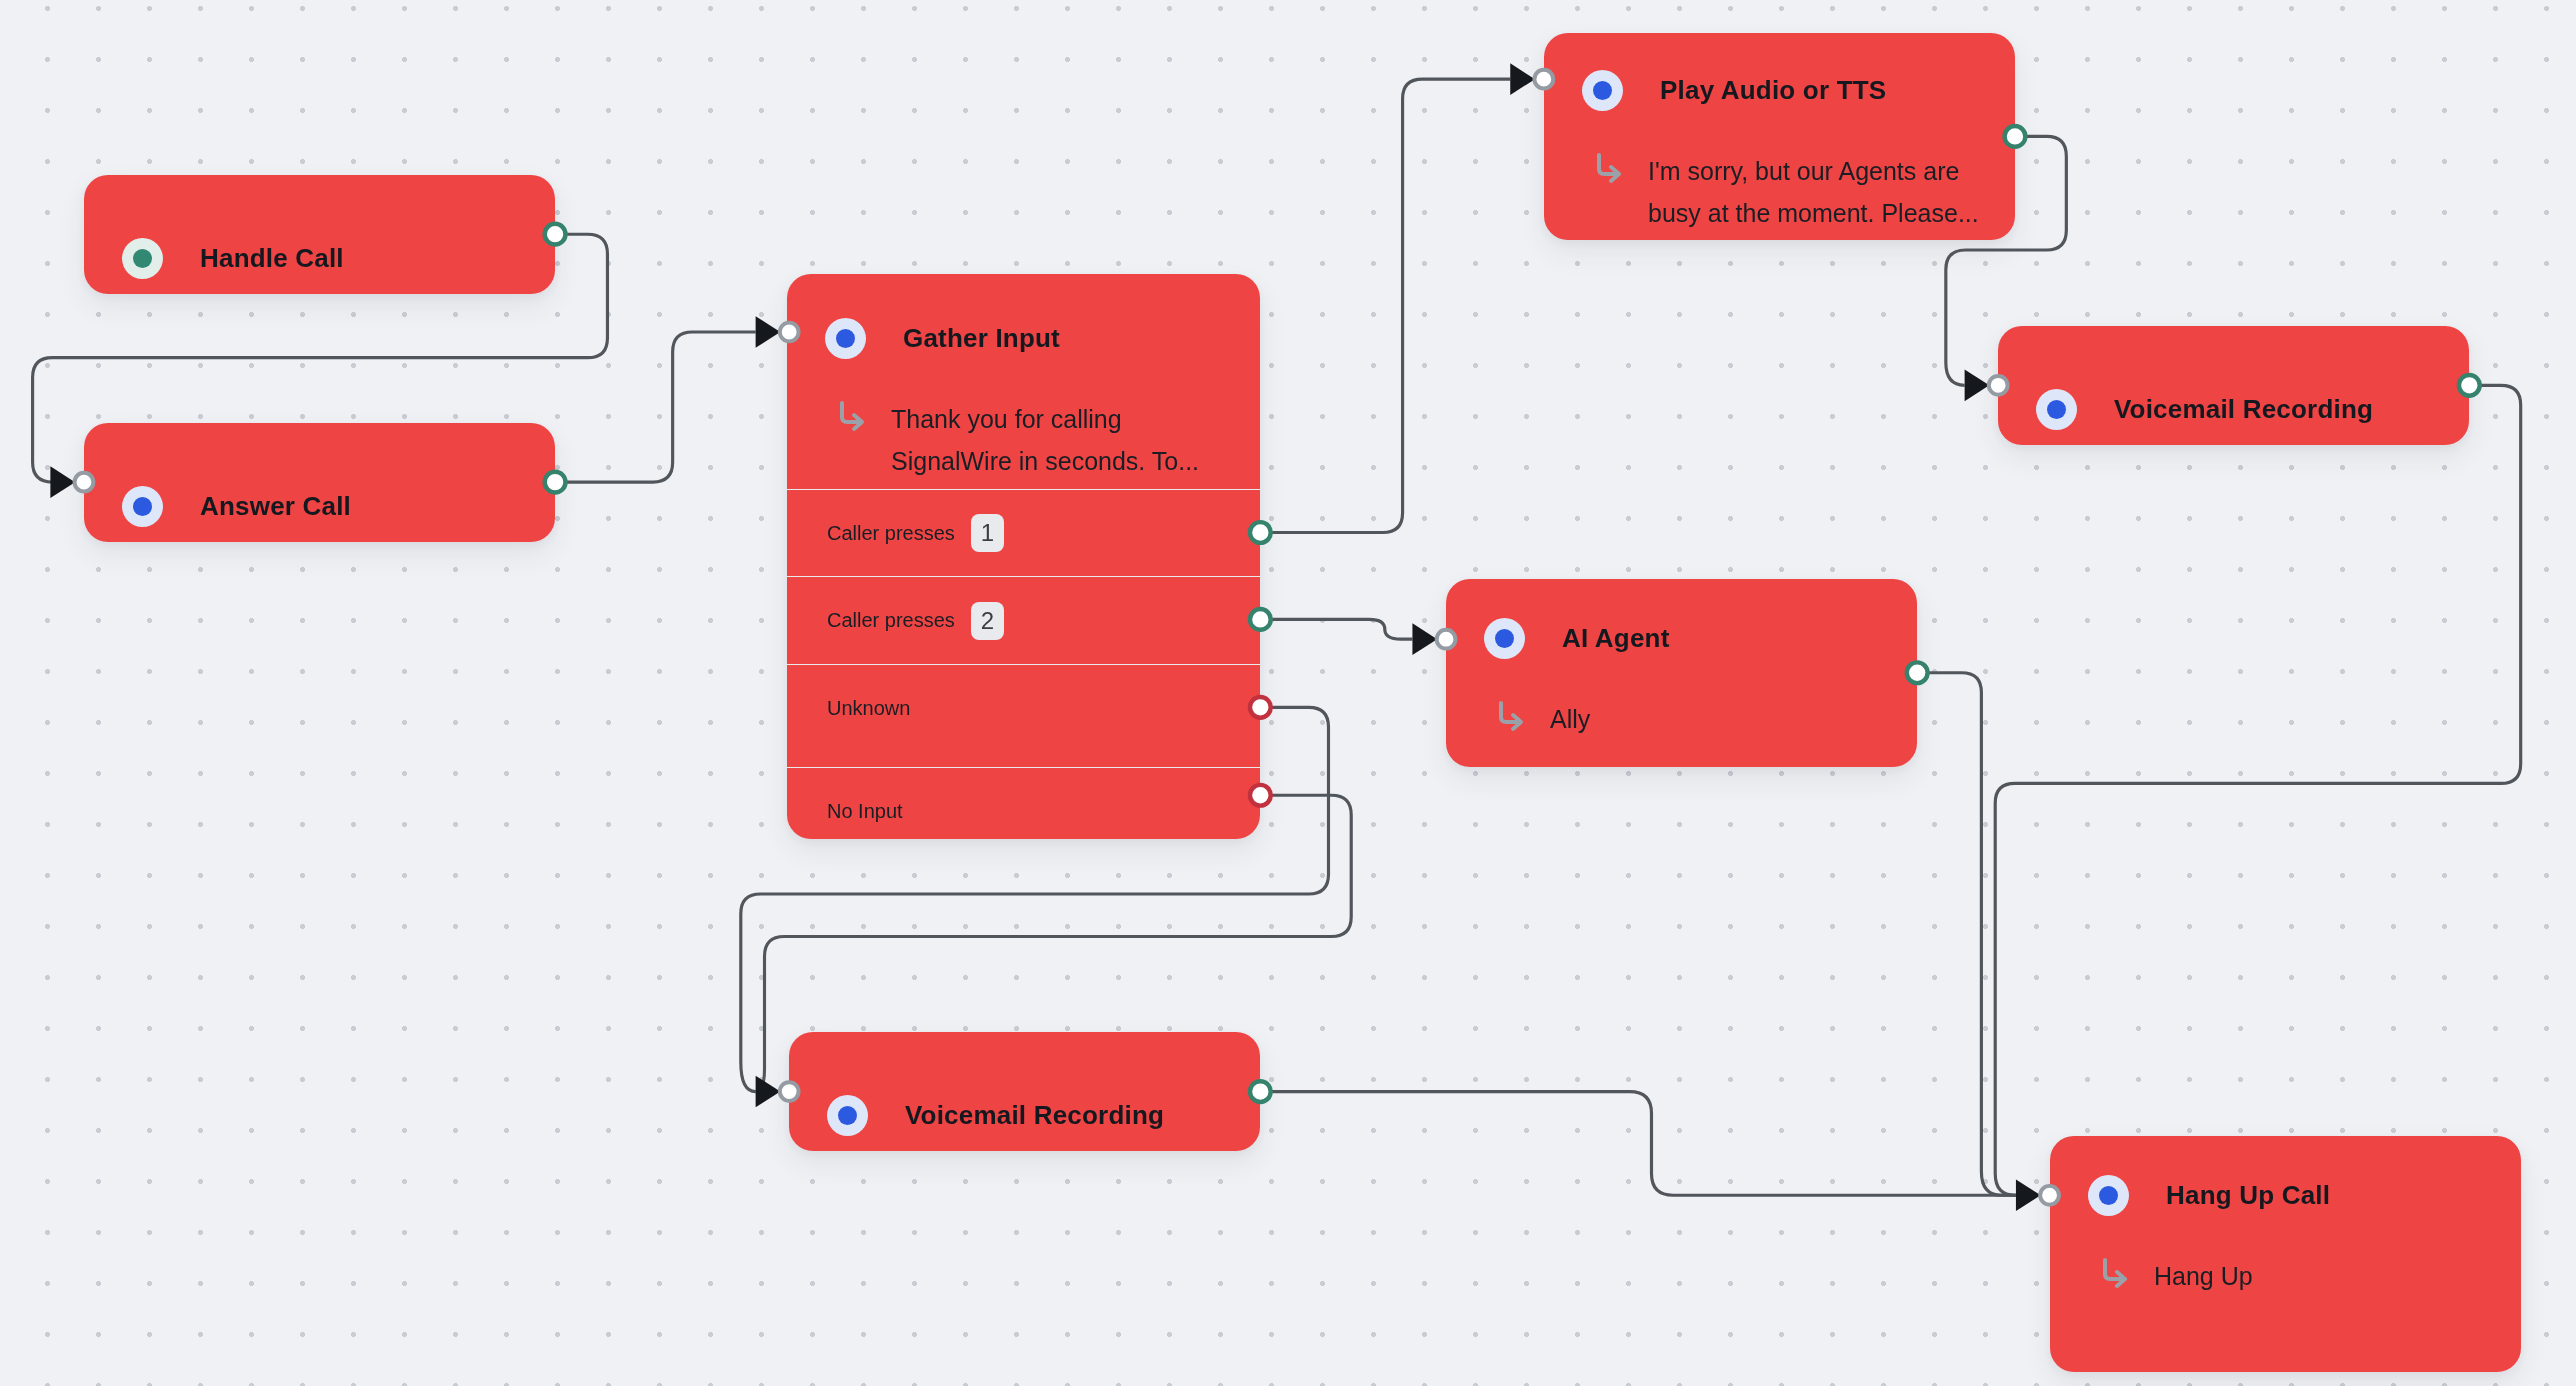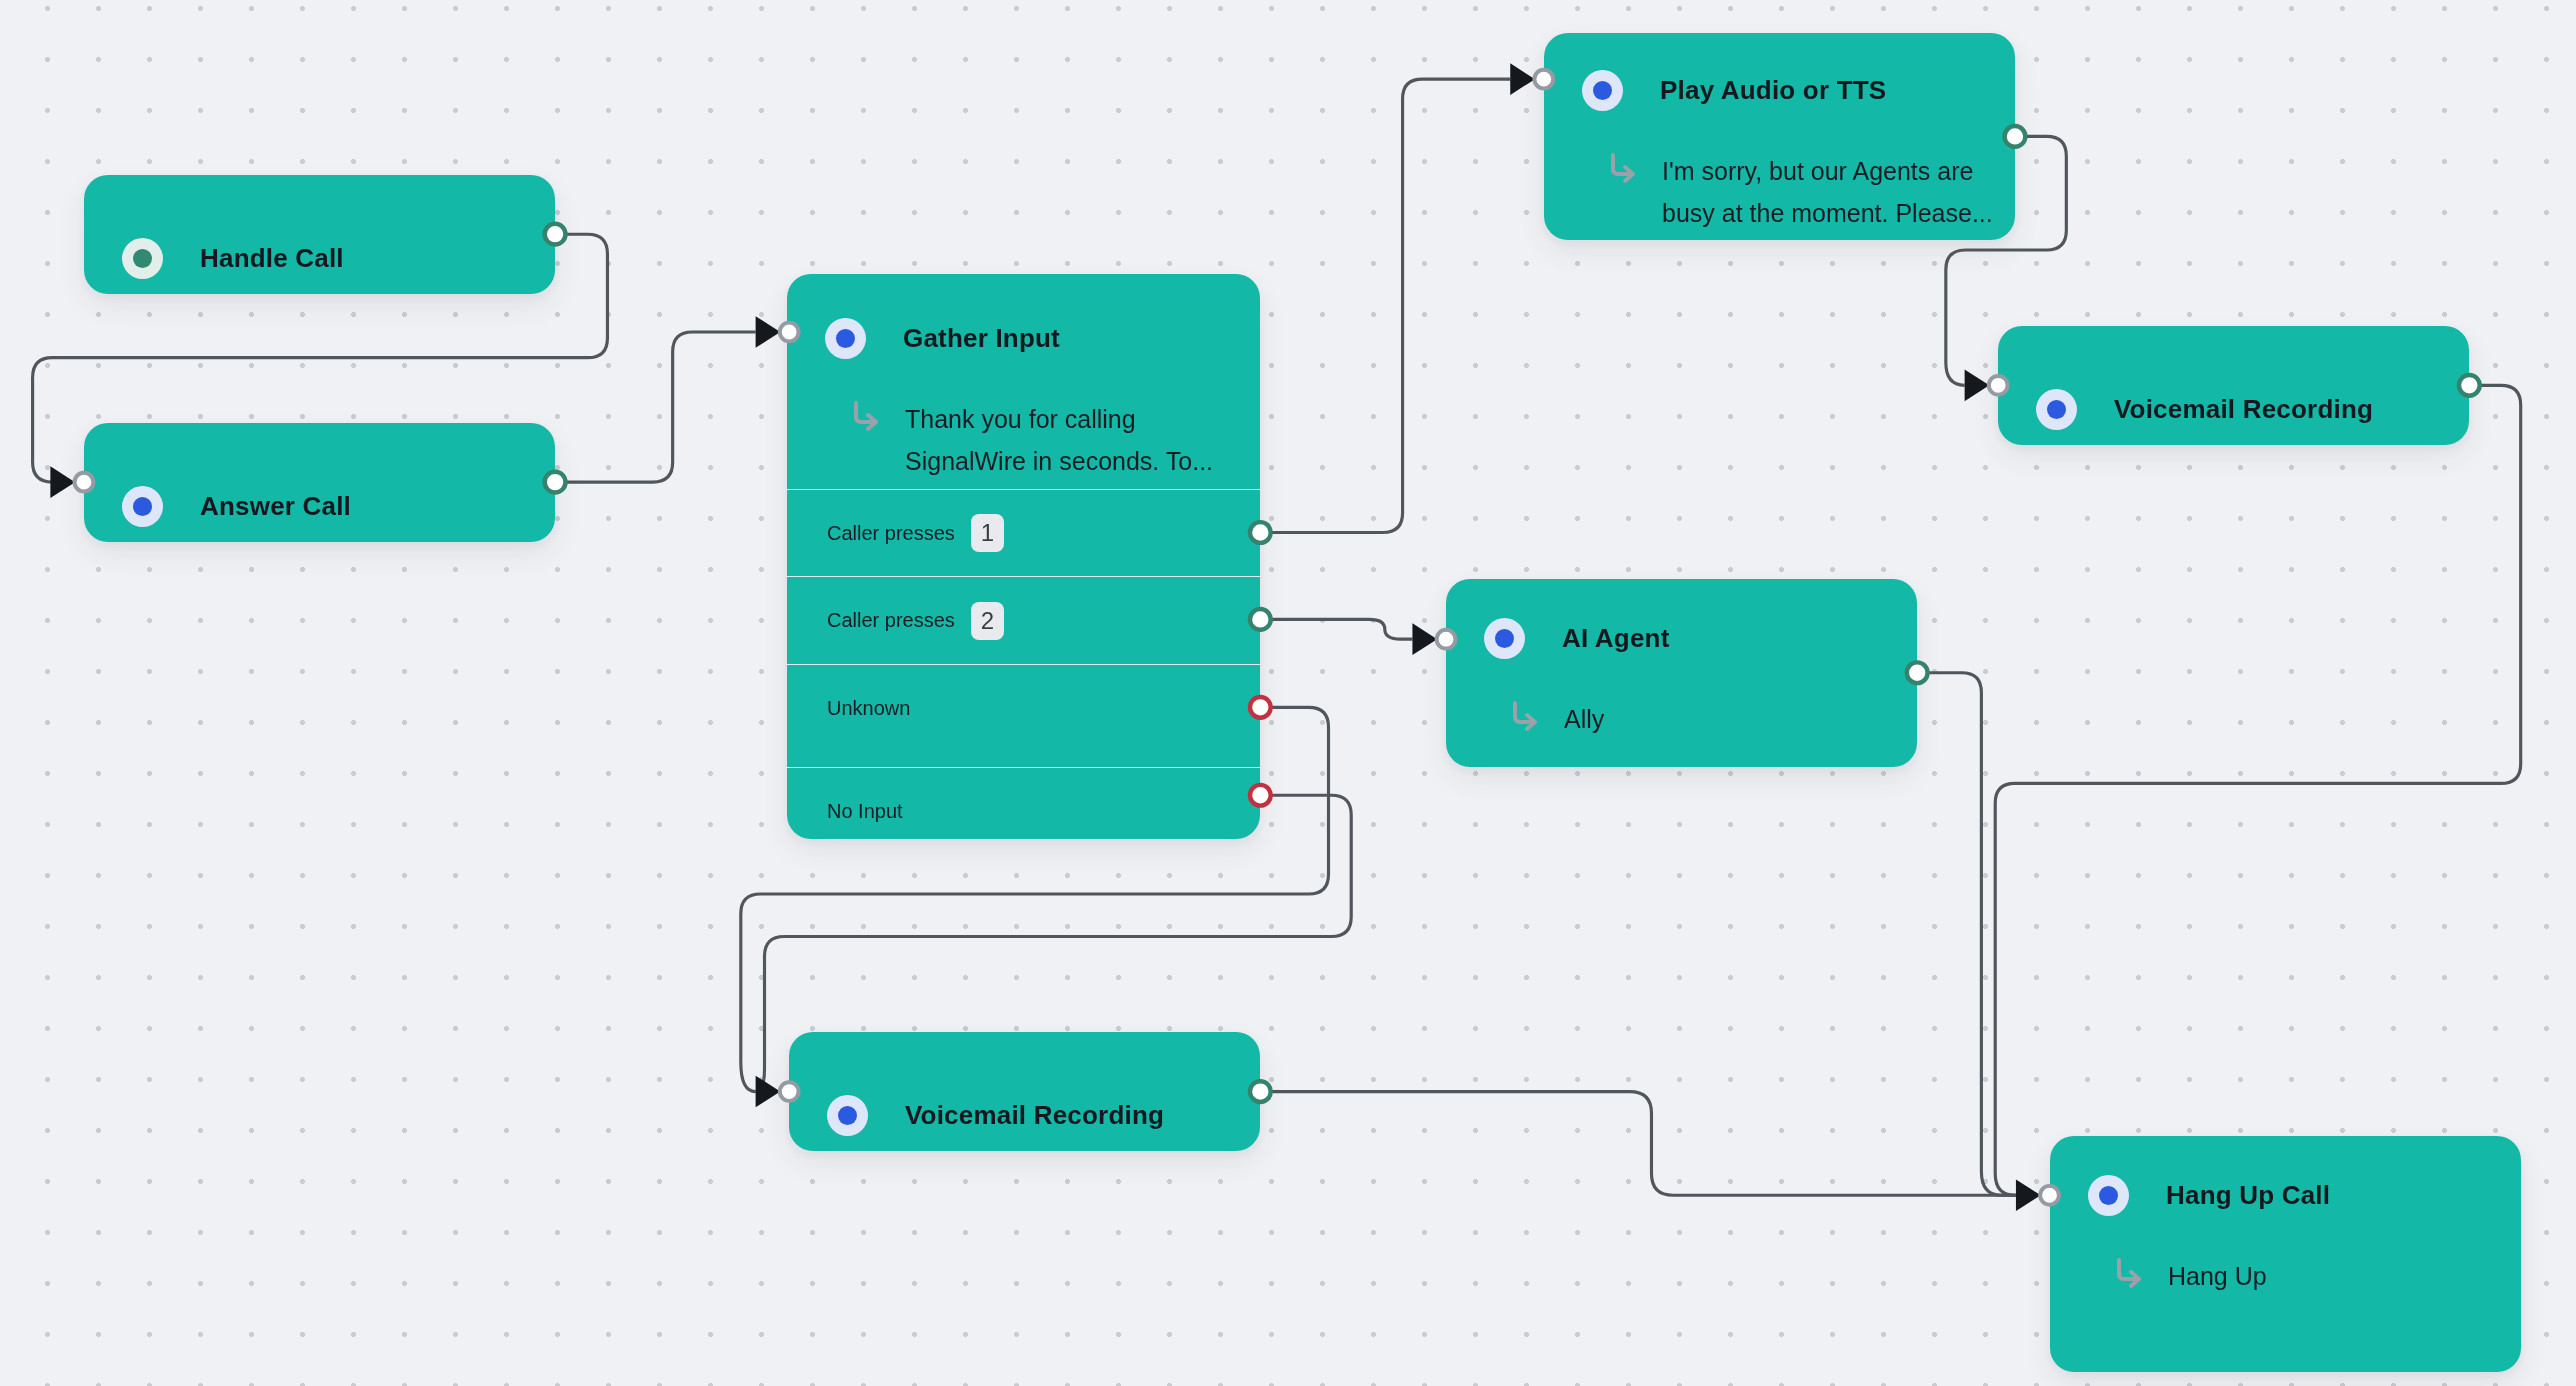--- a/index.html
+++ b/index.html
@@ -8,34 +8,34 @@
     font-family:"Liberation Sans","DejaVu Sans",sans-serif;
     background:#f0f1f4;
   }
   .canvas{
     position:absolute;inset:0;
     background-image:radial-gradient(#c9ccd2 2.3px, rgba(201,204,210,0) 2.8px);
     background-size:51px 51px;
     background-position:22px 34px;
   }
   .node{
-    position:absolute;background:#14b8a6;border-radius:24px;
+    position:absolute;background:#ef4444;border-radius:24px;
     box-shadow:0 12px 28px rgba(45,55,75,.08),0 3px 8px rgba(45,55,75,.05);
     z-index:2;
   }
   .title-row{display:flex;align-items:center;gap:37px;padding-left:38px;height:83px;}
   .title-only .title-row{height:100%;margin-top:24px;}
   .halo{width:41px;height:41px;border-radius:50%;display:flex;align-items:center;justify-content:center;flex:0 0 auto;}
   .halo.blue{background:#dee6f9;}
   .halo.teal{background:#e2eeea;}
   .dot{width:19px;height:19px;border-radius:50%;}
   .dot.blue{background:#2b59e0;}
   .dot.teal{background:#318873;}
   .node-title{font-size:26px;font-weight:700;color:#15181e;letter-spacing:0.2px;}
-  .sub-row{display:flex;gap:21px;padding-left:63px;margin-top:18px;}
+  .sub-row{display:flex;gap:21px;padding-left:49px;margin-top:18px;}
   .sub-arrow{flex:0 0 auto;margin-top:2px;}
   .sub-text{font-size:25px;line-height:42px;color:#1a1e24;}
   .gather-sub .sub-text{max-width:326px;}
   .play-sub .sub-text{max-width:348px;}
   .g-header{position:absolute;top:0;left:0;right:0;height:215px;}
   .g-header .title-row{padding-top:23px;}
   .g-row{
     position:absolute;left:0;right:0;display:flex;align-items:center;
     padding-left:40px;border-top:1.5px solid #e8eaed;box-sizing:border-box;
   }

